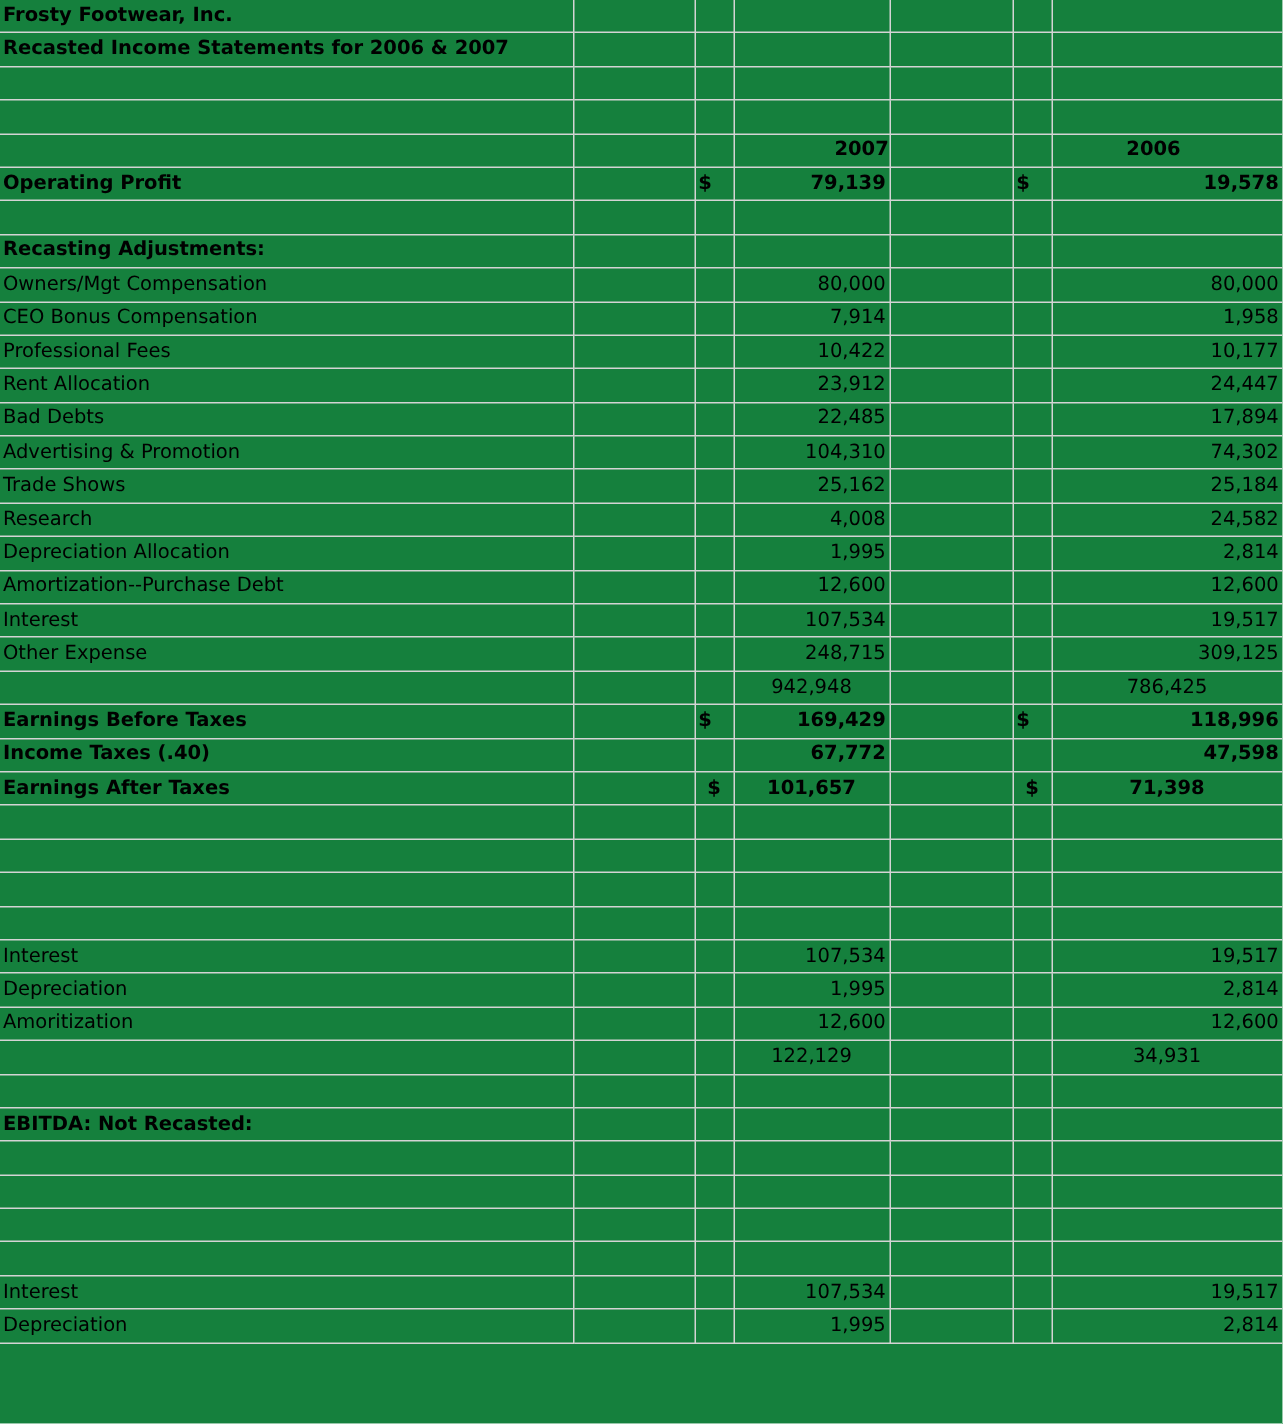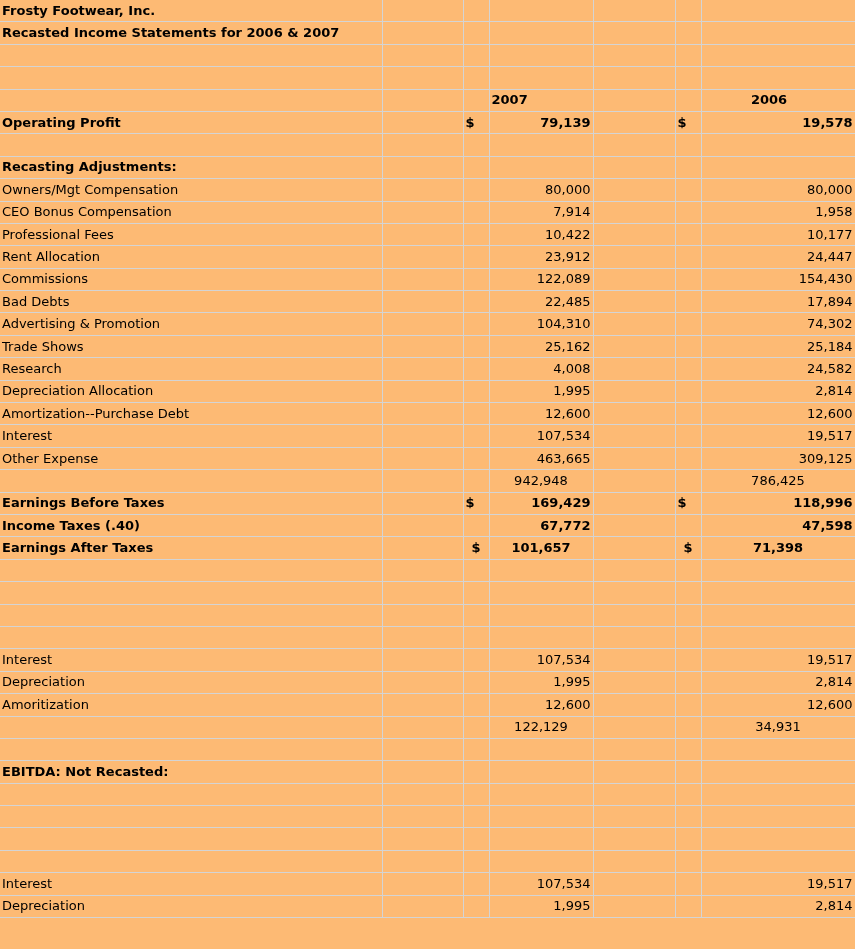--- a/index.html
+++ b/index.html
@@ -11,21 +11,21 @@
     font-family: "DejaVu Sans", sans-serif;
     font-size: 13px;
     color: #000000;
     -webkit-font-smoothing: none;
   }
   #sheet {
     width: 855px;
     height: 949px;
     position: relative;
     overflow: hidden;
-    background: #fdba74;
+    background: #15803d;
   }
   table.grid {
     border-collapse: collapse;
     table-layout: fixed;
     width: 855px;
   }
   table.grid col.c-label { width: 382px; }
   table.grid col.c-gap1  { width: 81px;  }
   table.grid col.c-cur07 { width: 26px;  }
   table.grid col.c-num07 { width: 104px; }
@@ -107,21 +107,21 @@
           <td class="cur"></td>
           <td class="num"></td>
           <td class="blank"></td>
           <td class="cur"></td>
           <td class="num"></td>
         </tr>
         <tr>
           <td class="lbl b"></td>
           <td class="blank"></td>
           <td class="cur b"></td>
-          <td class="num b" style="text-align: left; padding-right: 0px;">2007</td>
+          <td class="num b" style="text-align: right; padding-right: 0px;">2007</td>
           <td class="blank"></td>
           <td class="cur b"></td>
           <td class="num b" style="text-align: center; padding-right: 20px;">2006</td>
         </tr>
         <tr>
           <td class="lbl b">Operating Profit</td>
           <td class="blank"></td>
           <td class="cur b">$</td>
           <td class="num b">79,139</td>
           <td class="blank"></td>
@@ -176,29 +176,20 @@
         <tr>
           <td class="lbl">Rent Allocation</td>
           <td class="blank"></td>
           <td class="cur"></td>
           <td class="num">23,912</td>
           <td class="blank"></td>
           <td class="cur"></td>
           <td class="num">24,447</td>
         </tr>
         <tr>
-          <td class="lbl">Commissions</td>
-          <td class="blank"></td>
-          <td class="cur"></td>
-          <td class="num">122,089</td>
-          <td class="blank"></td>
-          <td class="cur"></td>
-          <td class="num">154,430</td>
-        </tr>
-        <tr>
           <td class="lbl">Bad Debts</td>
           <td class="blank"></td>
           <td class="cur"></td>
           <td class="num">22,485</td>
           <td class="blank"></td>
           <td class="cur"></td>
           <td class="num">17,894</td>
         </tr>
         <tr>
           <td class="lbl">Advertising &amp; Promotion</td>
@@ -251,21 +242,21 @@
           <td class="cur"></td>
           <td class="num">107,534</td>
           <td class="blank"></td>
           <td class="cur"></td>
           <td class="num">19,517</td>
         </tr>
         <tr>
           <td class="lbl">Other Expense</td>
           <td class="blank"></td>
           <td class="cur"></td>
-          <td class="num">463,665</td>
+          <td class="num">248,715</td>
           <td class="blank"></td>
           <td class="cur"></td>
           <td class="num">309,125</td>
         </tr>
         <tr>
           <td class="lbl"></td>
           <td class="blank"></td>
           <td class="cur rule-top"></td>
           <td class="num rule-top">942,948</td>
           <td class="blank"></td>

